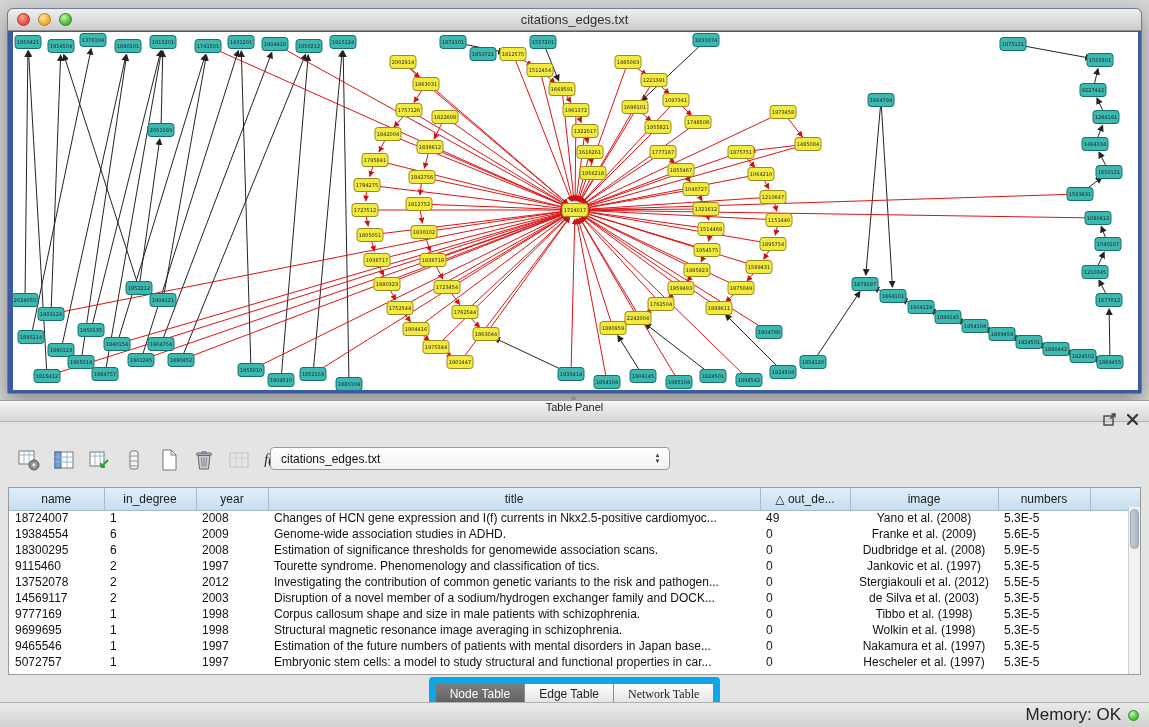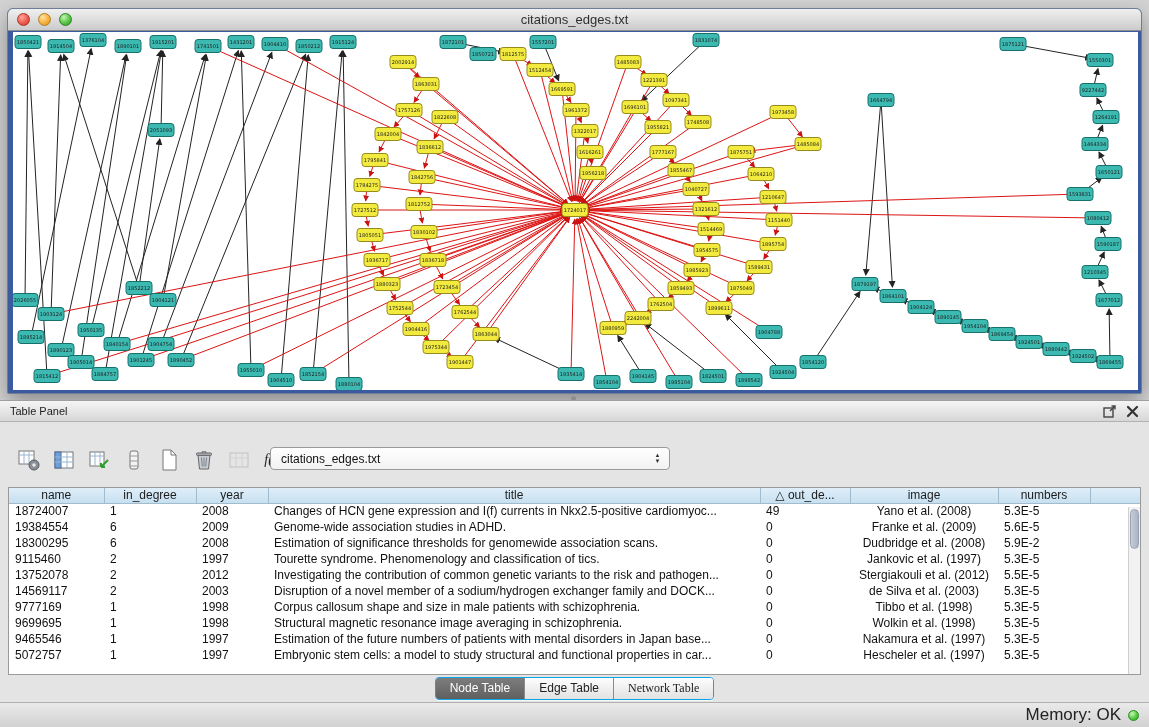--- a/index.html
+++ b/index.html
@@ -25,55 +25,55 @@
   .node-yellow { fill:#f2ea3e; stroke:#968b1b; stroke-width:1; }
   .node-label  { font:5px "DejaVu Sans", sans-serif; fill:#1e1e1e; text-anchor:middle; }
 
   
   .splitter-dot { position:absolute; left:571px; top:396px; width:5px; height:5px; border-radius:50%; background:#8f8f8f; }
 
   
   .table-panel { position:absolute; left:0; top:400px; width:1149px; height:327px;
     background:#e4e4e4; border-top:1px solid #9f9f9f; }
   .panel-header { height:21px; background:linear-gradient(#f5f5f5,#d7d7d7);
-    border-bottom:1px solid #b2b2b2; display:flex; align-items:center; padding:0 10px; }
+    border-bottom:1px solid #b2b2b2; display:flex; align-items:center; padding:0 10px;flex-direction:column; }
   .panel-title { font-size:11px; color:#222; }
   .panel-header-icons { margin-left:auto; display:flex; align-items:center; gap:10px; }
   .ph-icon { width:13px; height:13px; cursor:pointer; }
 
   .toolbar { position:absolute; left:16px; top:44px; height:30px; display:flex; align-items:center; gap:9px; }
   .tool-btn { width:26px; height:26px; display:flex; align-items:center; justify-content:center; cursor:pointer; border-radius:3px; }
   .fx-label { font:italic 14px "Liberation Serif", serif; color:#222; }
   .tool-btn.disabled { opacity:.45; cursor:default; }
 
   .combo { position:absolute; left:270px; top:46px; width:400px; height:23px;
     background:linear-gradient(#ffffff,#f2f2f2); border:1px solid #9a9a9a; border-radius:4px;
     display:flex; align-items:center; padding:0 4px 0 10px; cursor:pointer; }
   .combo-value { flex:1; font-size:12px; color:#111; white-space:nowrap; overflow:hidden; }
   .combo-stepper { width:15px; height:17px; display:flex; flex-direction:column; align-items:center; justify-content:center; gap:1px; }
   .combo-stepper span { font-size:6px; line-height:5px; color:#333; }
 
   .table-container { position:absolute; left:8px; top:86px; width:1133px; height:188px;
     background:#ffffff; border:1px solid #9a9a9a; overflow:hidden; }
   table.data { border-collapse:collapse; table-layout:fixed; width:100%; }
-  table.data th { height:15px; font-size:12px; font-weight:normal; color:#1c1c1c; text-align:center;
+  table.data th { height:22px; font-size:12px; font-weight:normal; color:#1c1c1c; text-align:center;
     background:linear-gradient(#e0eef9,#c6dff0); border:1px solid #a3bccd; border-top:none; cursor:pointer;
     overflow:hidden; white-space:nowrap; font-family:"Liberation Sans","DejaVu Sans",sans-serif; }
   table.data th:first-child { border-left:none; } table.data th:last-child { border-right:none; }
   table.data td { height:16px; font-size:12px; color:#111; padding:0 6px; white-space:nowrap; overflow:hidden; background:#fff; }
   td.c5 { text-align:center; }
   col.c0{width:95px} col.c1{width:92px} col.c2{width:72px} col.c3{width:492px}
   col.c4{width:90px} col.c5{width:148px} col.c6{width:92px} col.c7{width:auto}
 
   .vscroll { position:absolute; right:0; top:19px; bottom:0; width:12px; background:#f2f2f2; border-left:1px solid #cfcfcf; }
   .vthumb { position:absolute; left:1px; top:2px; width:9px; height:40px; border-radius:5px;
     background:linear-gradient(90deg,#c7cdd8,#aab3c4); border:1px solid #9aa3b4; cursor:pointer; }
 
   .tabs-row { position:absolute; left:0; top:276px; width:100%; display:flex; justify-content:center; }
-  .seg-group { display:flex; border:1px solid #0ea5e9; border-radius:4px; overflow:hidden; box-shadow:0 1px 0 rgba(255,255,255,.7); }
+  .seg-group { display:flex; border:7px solid #0ea5e9; border-radius:4px; overflow:hidden; box-shadow:0 1px 0 rgba(255,255,255,.7); }
   .seg-btn { padding:3px 14px; font-size:12px; color:#222; background:linear-gradient(#fdfdfd,#e2e2e2);
     border-right:1px solid #8b8b8b; cursor:pointer; line-height:15px; }
   .seg-btn:last-child { border-right:none;font-family:Liberation Serif, serif; }
   .seg-btn.active { background:linear-gradient(#7d7d7d,#5f5f5f); color:#fff; }
 
   .status-bar { position:absolute; left:0; bottom:0; width:100%; height:25px;
     background:linear-gradient(#eaeaea,#d2d2d2); border-top:1px solid #b0b0b0;
     display:flex; align-items:center; justify-content:flex-end; padding:0 10px; gap:7px; }
   .memory-text { font-size:17px; color:#222; }
   .memory-dot { width:11px; height:11px; border-radius:50%;
@@ -892,21 +892,21 @@
             <td class="c6">5.6E-5</td>
             <td class="c7"></td>
           </tr>
           <tr>
             <td class="c0">18300295</td>
             <td class="c1">6</td>
             <td class="c2">2008</td>
             <td class="c3">Estimation of significance thresholds for genomewide association scans.</td>
             <td class="c4">0</td>
             <td class="c5">Dudbridge et al. (2008)</td>
-            <td class="c6">5.9E-2</td>
+            <td class="c6">5.9E-5</td>
             <td class="c7"></td>
           </tr>
           <tr>
             <td class="c0">9115460</td>
             <td class="c1">2</td>
             <td class="c2">1997</td>
             <td class="c3">Tourette syndrome. Phenomenology and classification of tics.</td>
             <td class="c4">0</td>
             <td class="c5">Jankovic et al. (1997)</td>
             <td class="c6">5.3E-5</td>

